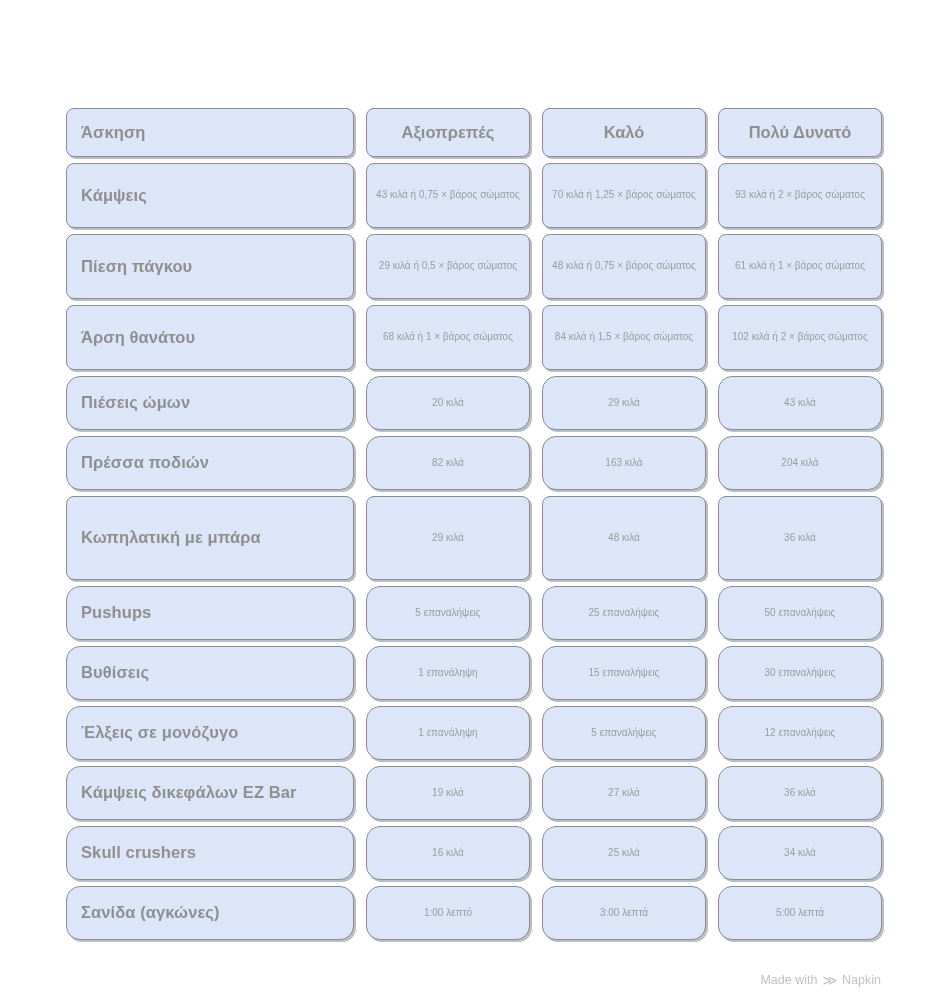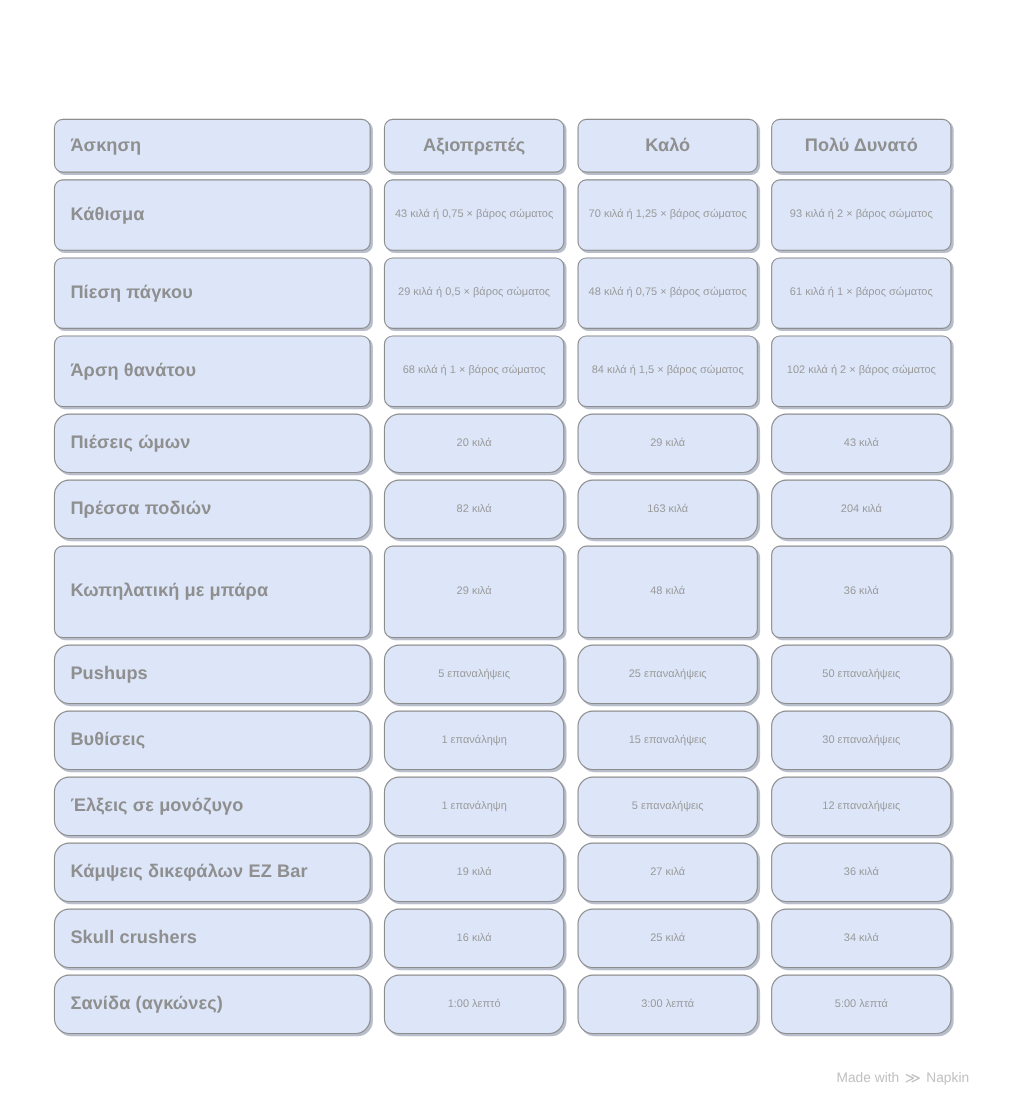--- a/index.html
+++ b/index.html
@@ -12,21 +12,21 @@
   body {
     width: 931px;
     height: 1002px;
     position: relative;
     font-family: "Liberation Sans", sans-serif;
     overflow: hidden;
   }
 
   #table-wrap {
     position: absolute;
-    left: 49px;
+    left: 66px;
     top: 108px;
     width: 816px;
   }
 
   .row {
     display: flex;
     gap: 12px;
     margin-bottom: 6px;
   }
   .row:last-child { margin-bottom: 0; }
@@ -119,21 +119,21 @@
     <div class="cell val">
       <span class="txt">Καλό</span>
     </div>
     <div class="cell val">
       <span class="txt">Πολύ Δυνατό</span>
     </div>
   </div>
 
   <div class="row h65">
     <div class="cell label">
-      <span class="txt">Κάθισμα</span>
+      <span class="txt">Κάμψεις</span>
     </div>
     <div class="cell val">
       <span class="txt">43 κιλά ή 0,75 × βάρος σώματος</span>
     </div>
     <div class="cell val">
       <span class="txt">70 κιλά ή 1,25 × βάρος σώματος</span>
     </div>
     <div class="cell val">
       <span class="txt">93 κιλά ή 2 × βάρος σώματος</span>
     </div>

